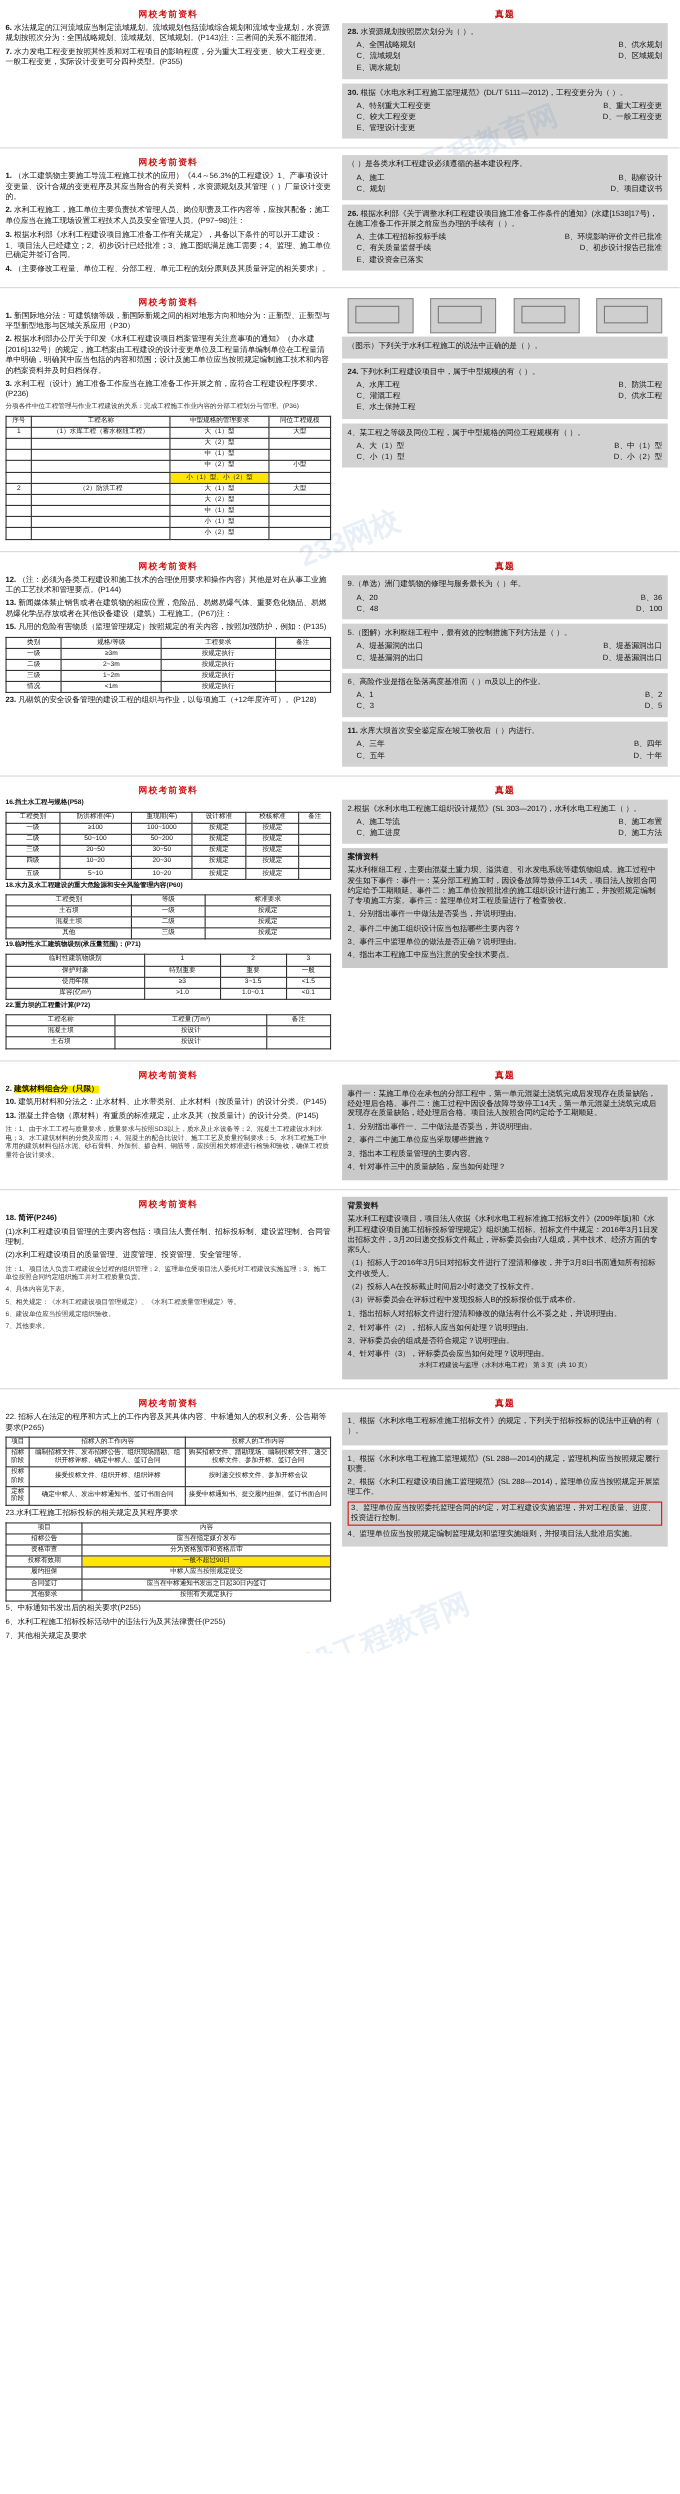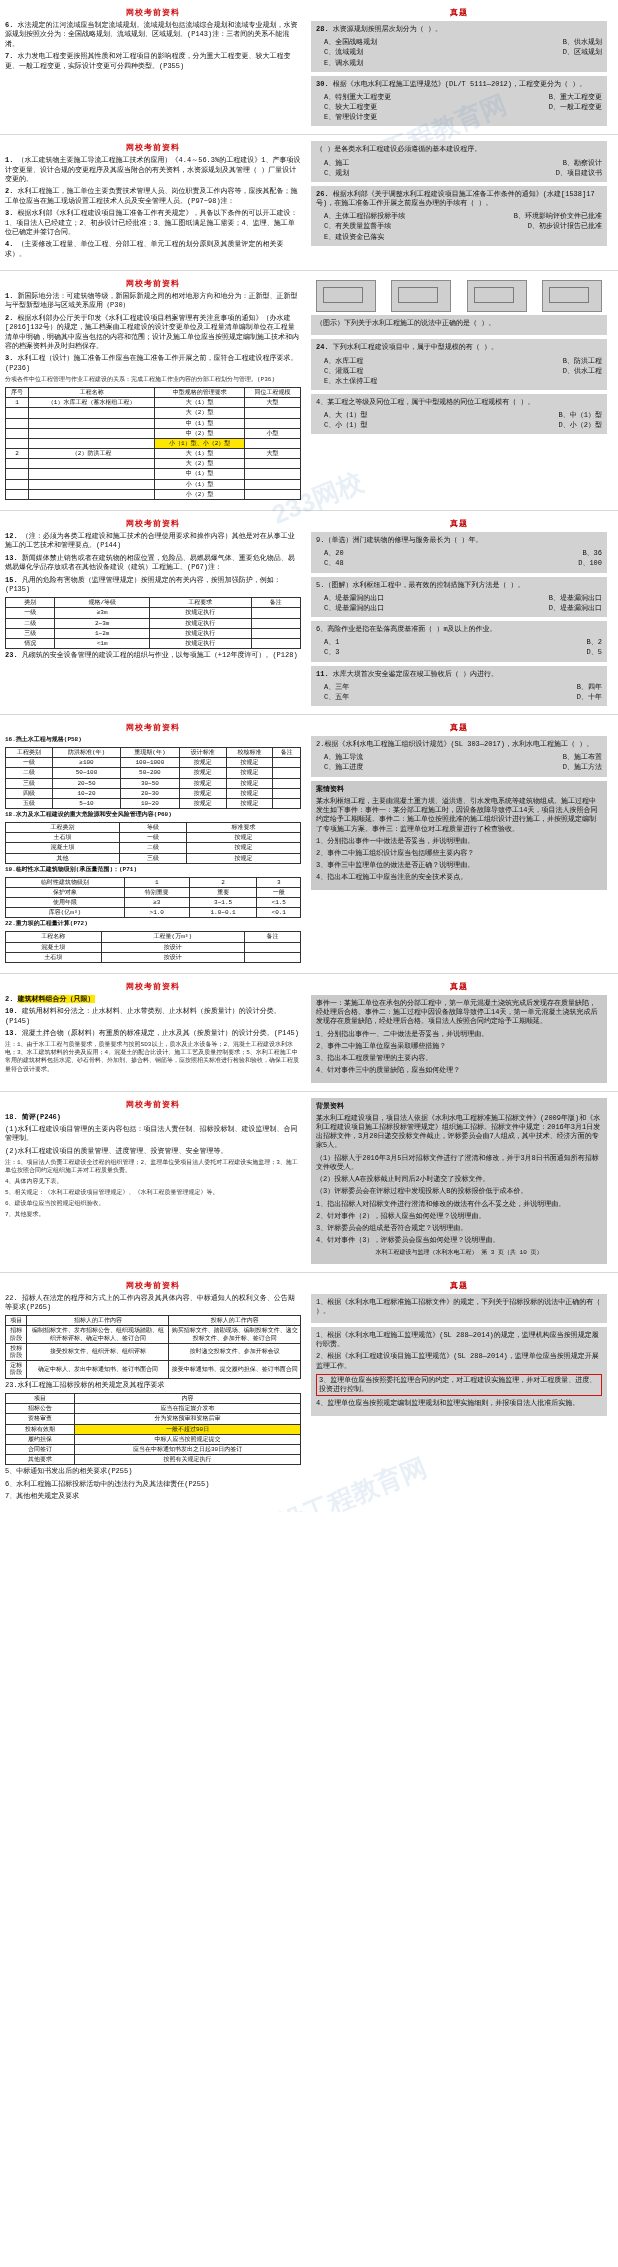--- a/index.html
+++ b/index.html
@@ -1,19 +1,19 @@
 <!DOCTYPE html>
 <html><head>
 <meta charset="utf-8">
 <style>
   html,body{margin:0;padding:0;background:#ffffff;}
   body{width:618px;font-family:"Liberation Sans","DejaVu Sans",sans-serif;font-size:7px;color:#111;}
   .page{position:relative;width:618px;}
   .sec{position:relative;width:618px;border-bottom:1px solid #d8d8d8;box-sizing:border-box;padding:4px 0 6px 0;}
-  .col{position:relative;box-sizing:border-box;font-family:Liberation Mono, monospace;}
+  .col{position:relative;box-sizing:border-box;}
   .left{width:306px;padding:2px 5px;}
   .right{width:306px;padding:2px 5px;}
   .row{display:flex;align-items:flex-start;}
   .hdr{color:#d01212;font-weight:bold;font-size:8px;text-align:center;margin:1px 0 3px 0;letter-spacing:1px;}
   .hdr.red{color:#c00000;}
   p{margin:0 0 3px 0;line-height:1.32;}
   .q{margin:0 0 3px 0;line-height:1.34;}
   .hl{background:#ffe600;}
   .red{color:#d01212;}
   .scanbox{background:#d2d2d2;padding:4px 5px;line-height:1.45;}

